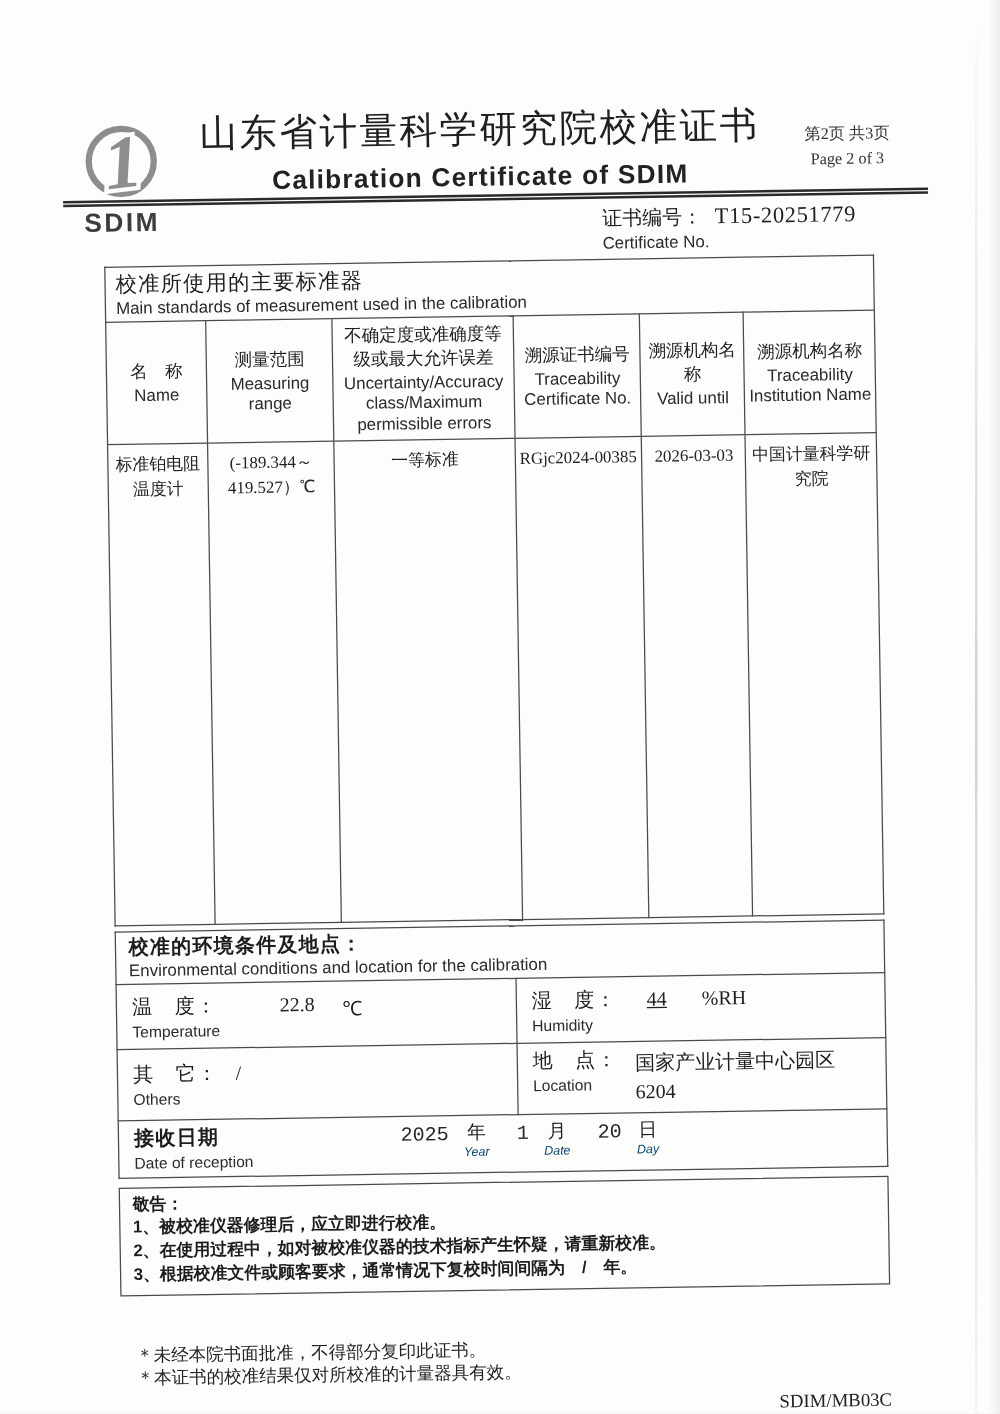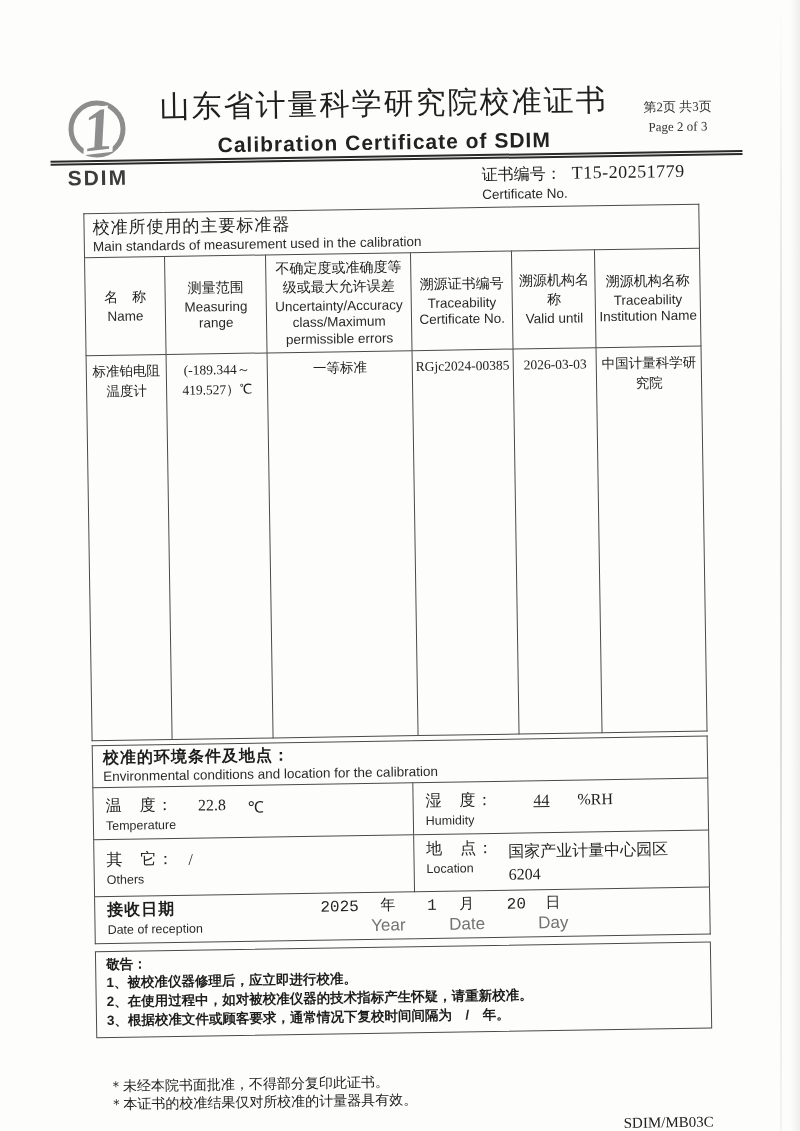--- a/index.html
+++ b/index.html
@@ -52,31 +52,31 @@
   .env-table { margin-top:4px; }
   .env-title { padding:2px 8px 3px 10px; }
   .et-cn { font-size:16px; font-weight:bold; letter-spacing:1px; color:#1d1d1d; }
   .et-en { font-size:13.5px; font-weight:normal; color:#2a2a2a; }
   .env-row td { height:52px; }
   .env-cell { padding:4px 6px 3px 12px; }
   .cellflex { display:flex; align-items:flex-start; }
   .lbl-cn { font-size:16px; color:#1d1d1d; letter-spacing:1px; }
   .lbl-en { font-size:12.5px; color:#2a2a2a; margin-top:2px; }
   .v { font-family:"Liberation Serif", serif; font-size:16px; color:#1f1f1f; padding-top:2px; }
-  .val-t { margin-left:22px; } .unit-t { margin-left:22px; }
-  .val-h { margin-left:40px;text-decoration:underline; } .unit-h { margin-left:28px; }
+  .val-t { margin-left:48px; } .unit-t { margin-left:22px; }
+  .val-h { margin-left:24px;text-decoration:underline; } .unit-h { margin-left:28px; }
   .val-o { margin-left:14px; }
   .val-l { margin-left:14px; white-space:pre-line; line-height:1.45; }
   .recep-cell { height:46px; padding:3px 6px 3px 12px; }
   .recep { display:flex; align-items:flex-start; }
   .r-lbl .lbl-cn { font-weight:bold; }
   .r-num { font-family:Liberation Mono, monospace; font-size:16px; padding-top:2px; }
   .r-unit { text-align:center; }
   .ru-cn { font-size:15px; color:#1d1d1d; }
-  .ru-en { font-size:17px; color:#737373; margin-top:1px; }
+  .ru-en { font-size:10px; color:#0c4a6e; margin-top:1px;font-style:italic; }
   .g1 { margin-left:118px; } .g2 { margin-left:12px; } .g3 { margin-left:22px; }
 
   
   .notice { margin-top:7px; border:1px solid #4a4a4a; padding:4px 10px 6px 10px;
             font-size:13.5px; font-weight:bold; line-height:1.4; color:#1d1d1d; }
 
   
   .foot-notes { margin-top:40px; padding-left:12px;
                 font-family:"Liberation Serif", serif; font-size:14px; line-height:1.3; color:#222; }
   .form-code { margin-top:8px; text-align:right; padding-right:0px;

